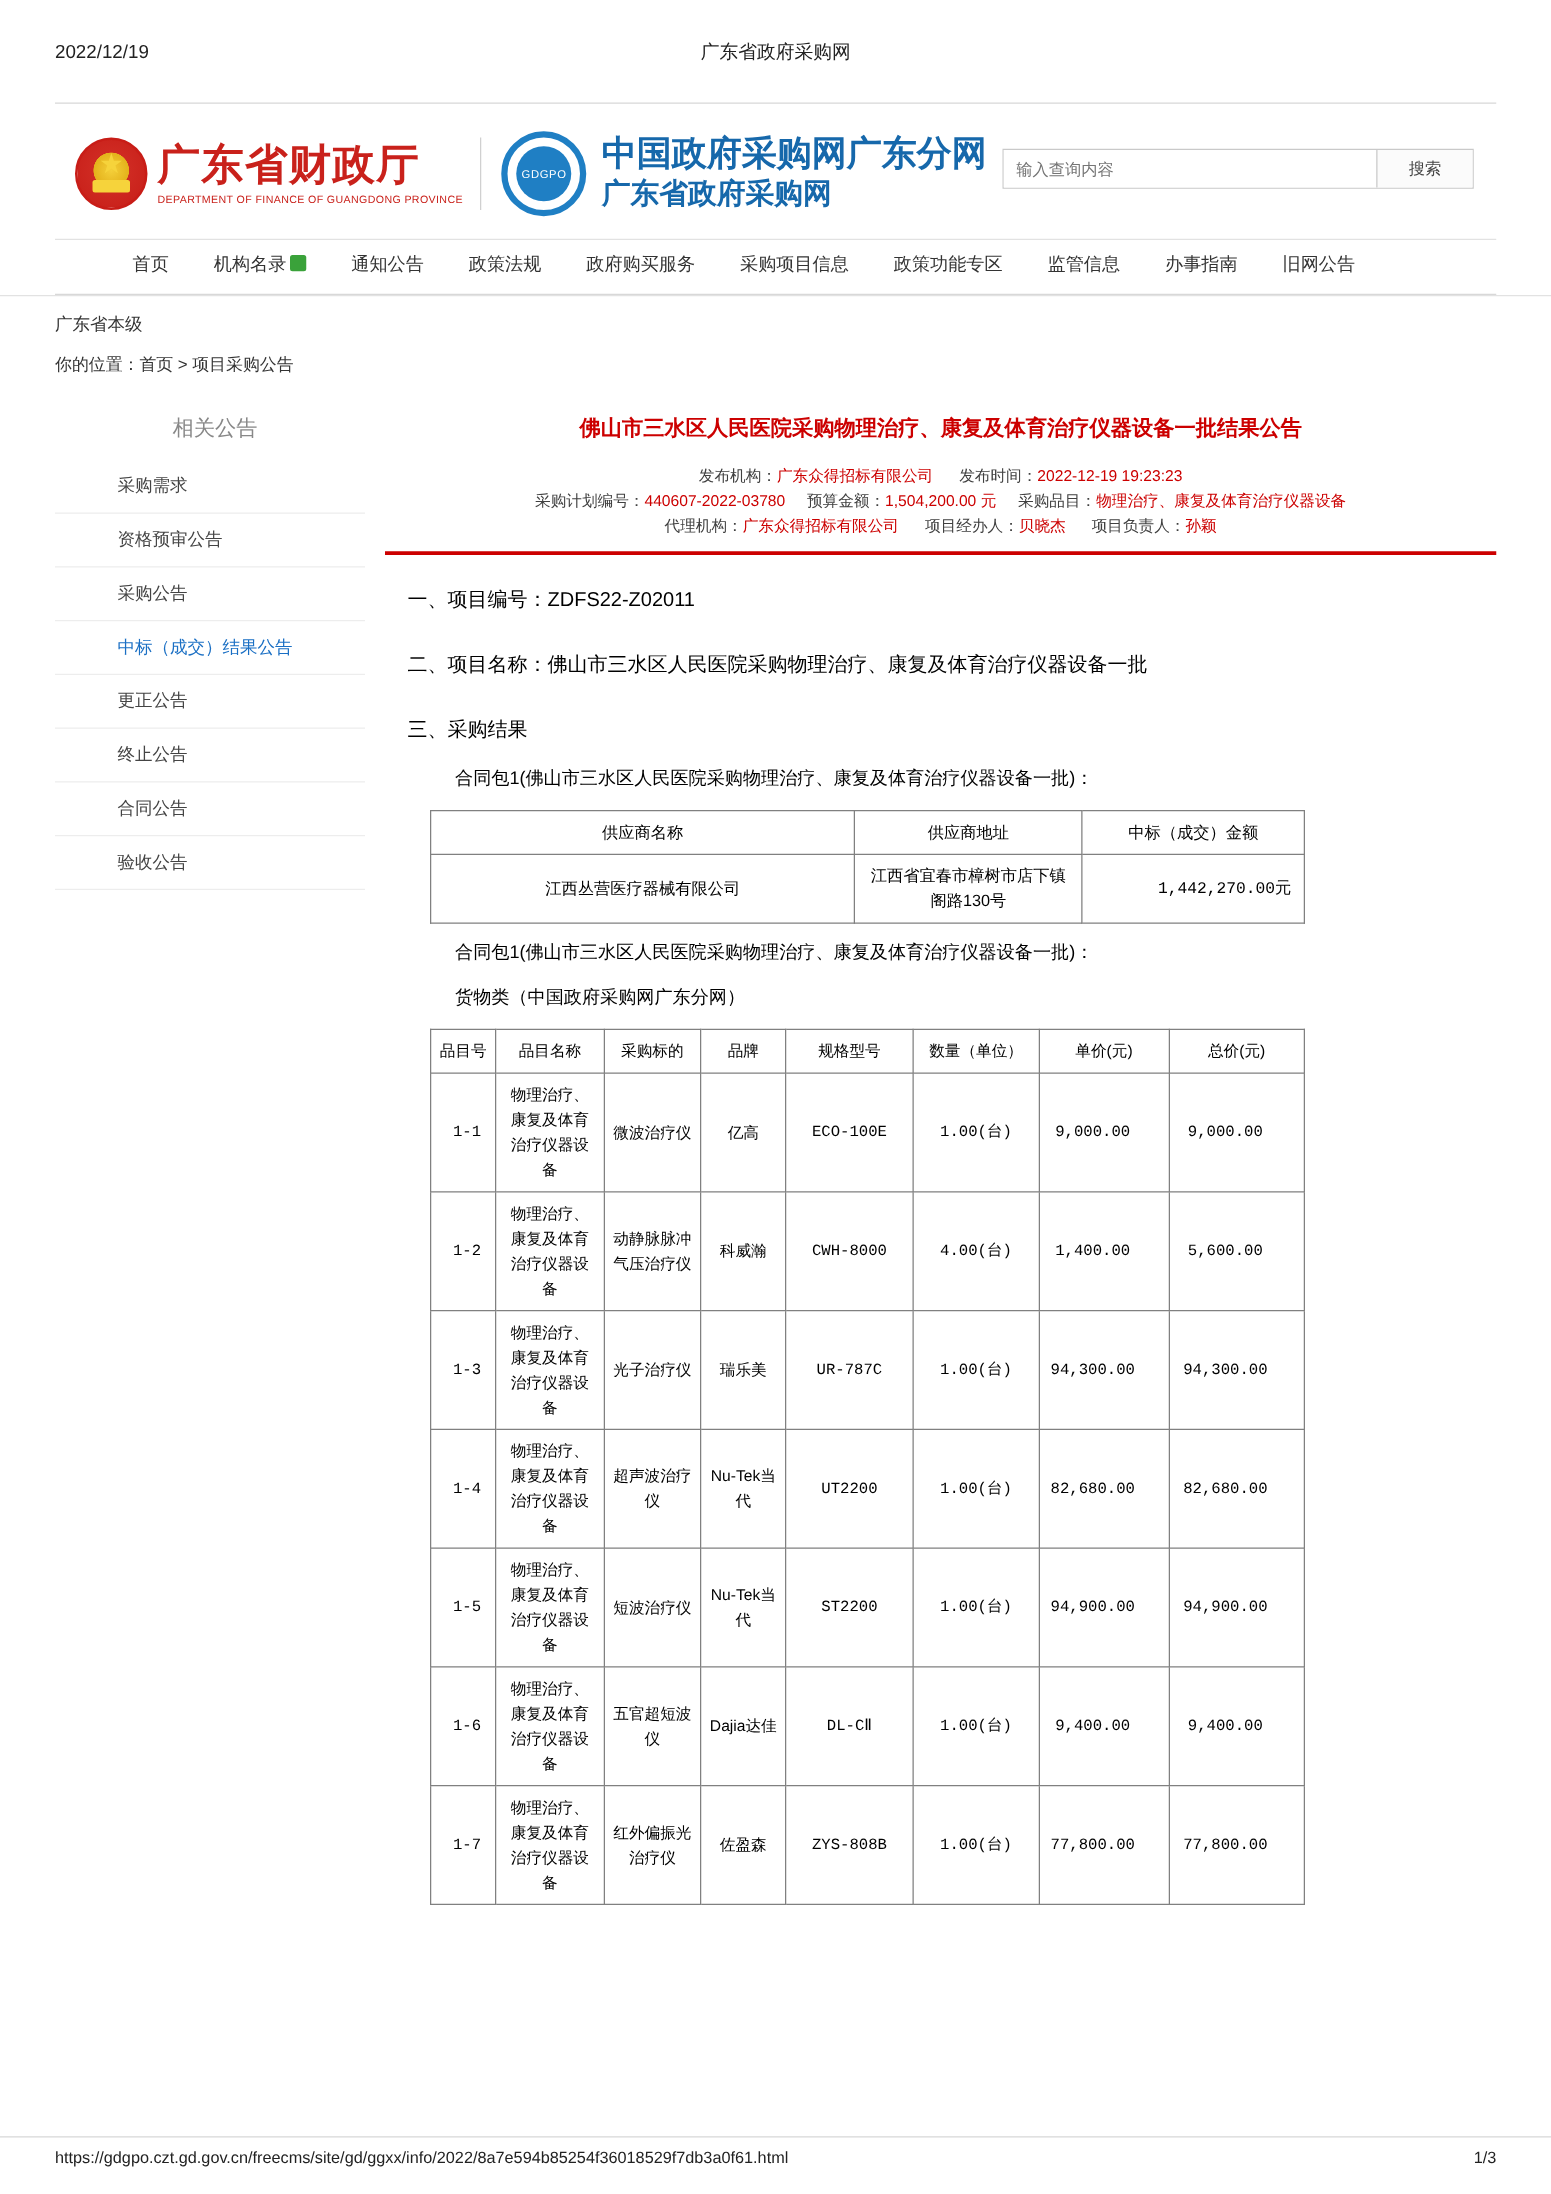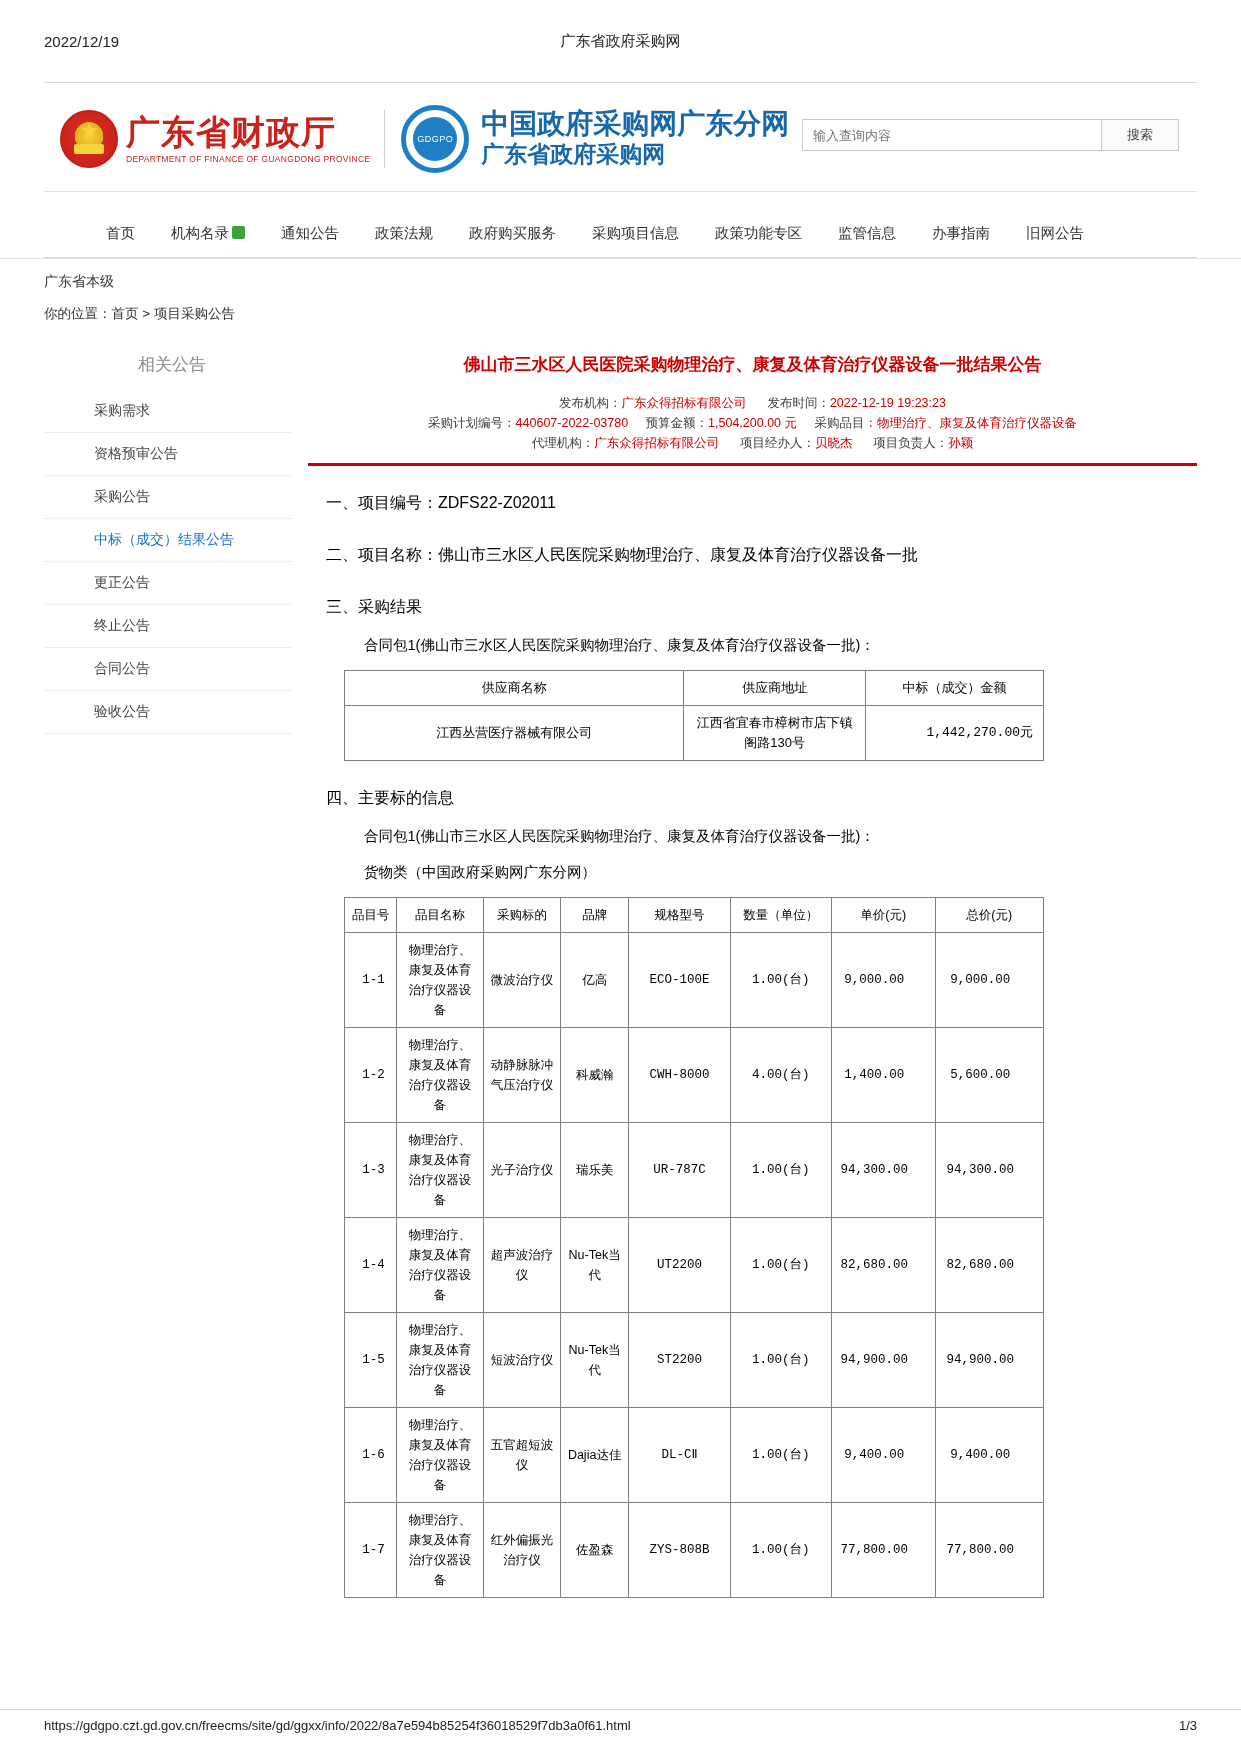--- a/index.html
+++ b/index.html
@@ -171,21 +171,21 @@
     display: flex;
     align-items: center;
     justify-content: center;
     cursor: pointer;
   }
   
   .nav {
     display: flex;
     align-items: center;
     border-top: 1px solid #e2e2e2;
-    padding: 32px 0 14px 0;
+    padding: 10px 0 14px 0;
     font-size: 14.5px;
     color: #333;
   }
   .nav-item {
     padding: 0 18px;
     white-space: nowrap;
     position: relative;
   }
   .nav-item.first { padding-left: 62px; }
   .nav-badge {
@@ -405,21 +405,20 @@
           <th style="width:170px">中标（成交）金额</th>
         </tr>
         <tr>
           <td>江西丛营医疗器械有限公司</td>
           <td>江西省宜春市樟树市店下镇阁路130号</td>
           <td class="amount">1,442,270.00元</td>
         </tr>
       </tbody>
         </table>
 
-      <div class="sec">四、主要标的信息</div>
       <div class="sec-sub">合同包1(佛山市三水区人民医院采购物理治疗、康复及体育治疗仪器设备一批)：</div>
       <div class="sec-sub">货物类（中国政府采购网广东分网）</div>
 
       <table class="tbl items">
         <tbody>
             <tr>
           <th style="width:44px">品目号</th>
           <th style="width:86px">品目名称</th>
           <th style="width:78px">采购标的</th>
           <th style="width:62px">品牌</th>

